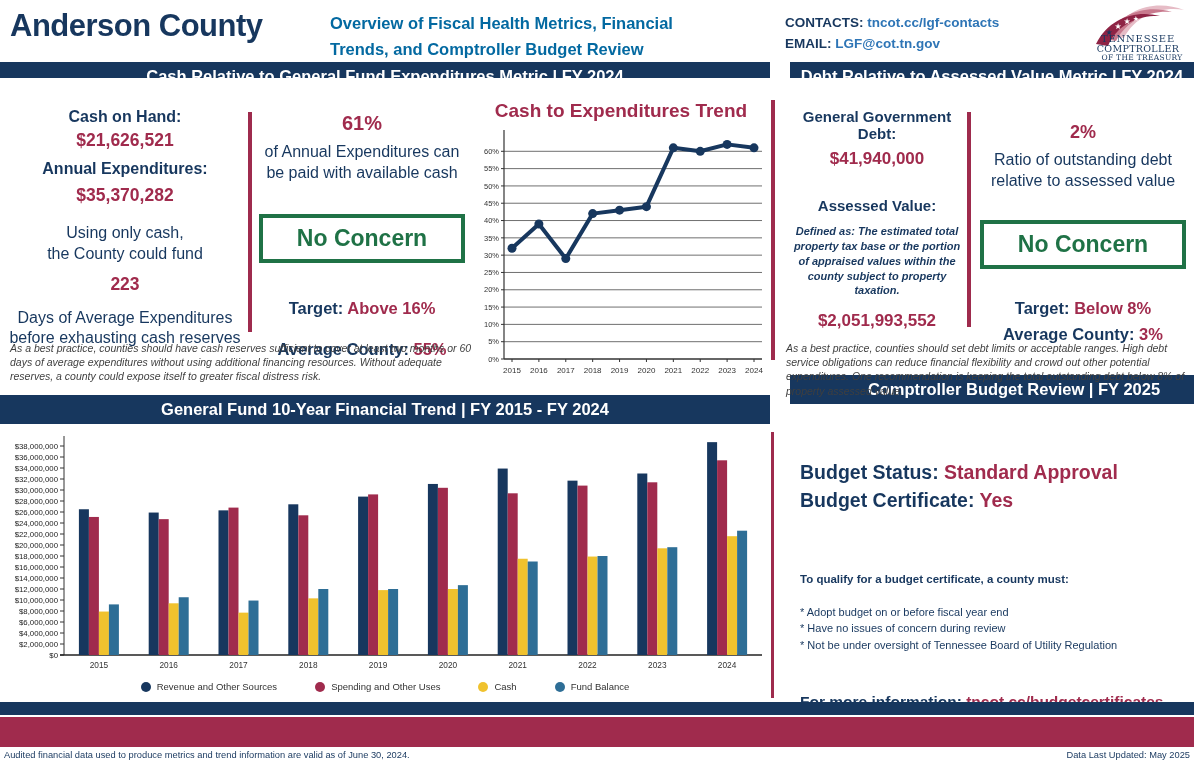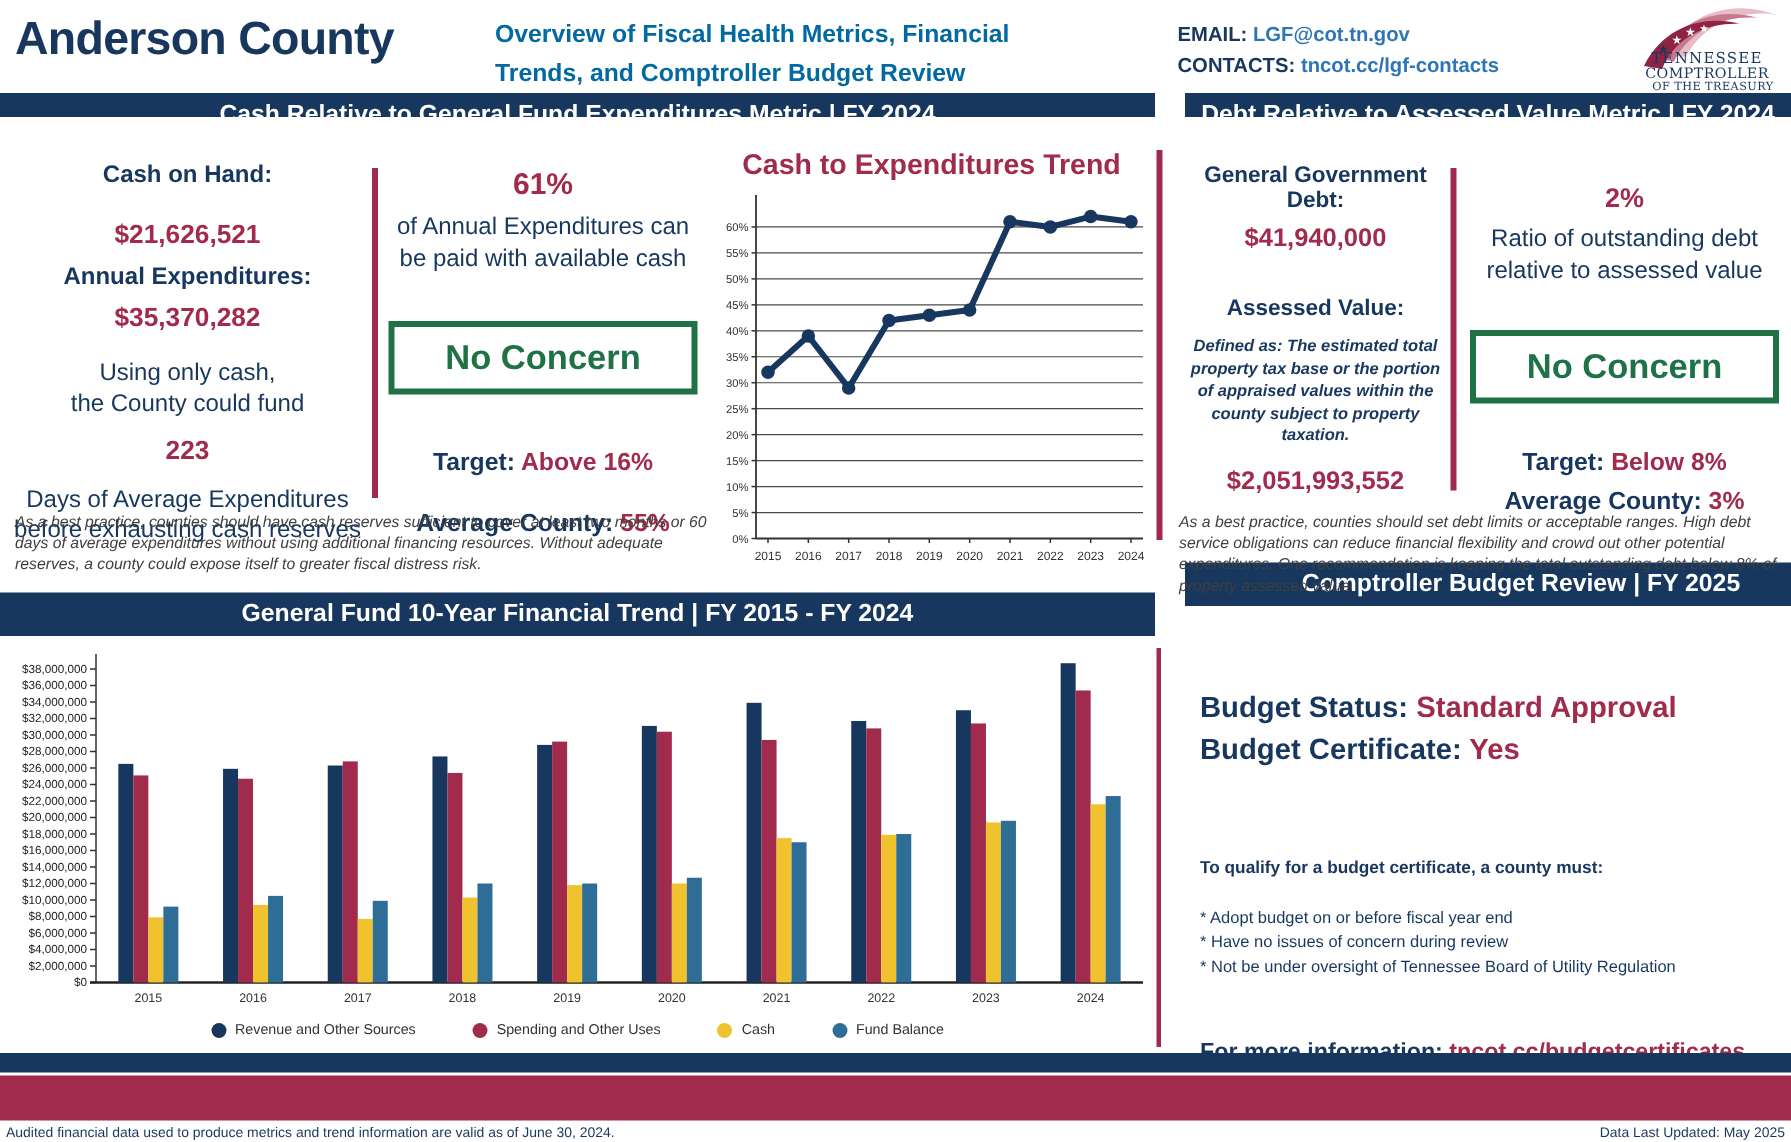--- a/index.html
+++ b/index.html
@@ -61,26 +61,26 @@
 </head>
 <body>
 
 <div class="abs county-title">Anderson County</div>
 <div class="abs subtitle">
   <div>Overview of Fiscal Health Metrics, Financial</div>
   <div>Trends, and Comptroller Budget Review</div>
 </div>
 <div class="abs contacts">
   <div>
+    <span class="navy">CONTACTS:</span>
+    <span class="link">tncot.cc/lgf-contacts</span>
+  </div>
+  <div>
     <span class="navy">EMAIL:</span>
     <span class="link">LGF@cot.tn.gov</span>
-  </div>
-  <div>
-    <span class="navy">CONTACTS:</span>
-    <span class="link">tncot.cc/lgf-contacts</span>
   </div>
 </div>
 <div class="abs logo-box">
   <svg width="110" height="60" viewBox="0 0 110 60">
     <path d="M30 34 C 46 4, 78 -2, 104 8 C 84 4, 56 12, 44 36 Z" fill="#E6BCC6"></path>
     <path d="M24 37 C 40 9, 68 3, 92 10 C 72 8, 48 16, 36 39 Z" fill="#C8798D"></path>
     <path d="M16 42 C 30 14, 58 8, 80 14 C 62 13, 38 20, 28 44 Z" fill="#8E2344"></path>
     <text x="29" y="33" font-size="8" fill="#17375E" text-anchor="middle">★</text>
     <text x="38" y="27" font-size="8" fill="#ffffff" text-anchor="middle">★</text>
     <text x="47" y="22" font-size="8" fill="#ffffff" text-anchor="middle">★</text>
@@ -91,21 +91,21 @@
   </svg>
 </div>
 
 <div class="abs sec-bar bar-cash">Cash Relative to General Fund Expenditures Metric | FY 2024</div>
 <div class="abs sec-bar bar-debt">Debt Relative to Assessed Value Metric | FY 2024</div>
 <div class="abs sec-bar bar-trend">General Fund 10-Year Financial Trend | FY 2015 - FY 2024</div>
 <div class="abs sec-bar bar-budget">Comptroller Budget Review | FY 2025</div>
 
 <div class="abs col" style="left:4px; top:108px; width:242px;">
   <div class="lab">Cash on Hand:</div>
-  <div class="val" style="margin-top:20px;">$21,626,521</div>
+  <div class="val" style="margin-top:4px;">$21,626,521</div>
   <div class="lab" style="margin-top:9px;">Annual Expenditures:</div>
   <div class="val" style="margin-top:7px;">$35,370,282</div>
   <div class="plain" style="margin-top:17px;">
     <div>Using only cash,</div>
     <div>the County could fund</div>
   </div>
   <div class="val" style="margin-top:9px;">223</div>
   <div class="plain" style="margin-top:13px;">
     <div>Days of Average Expenditures</div>
     <div>before exhausting cash reserves</div>

